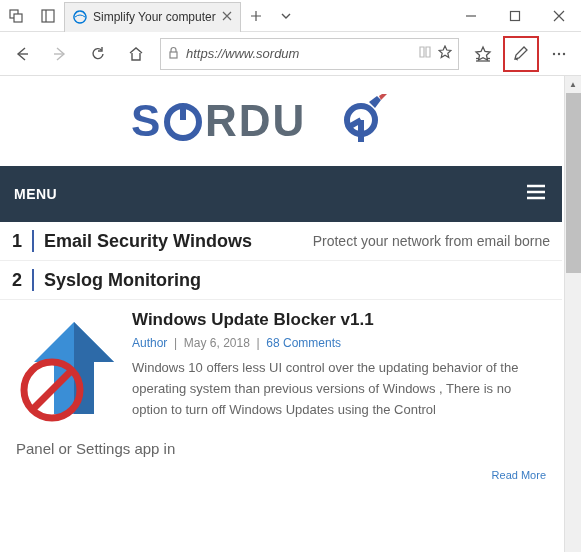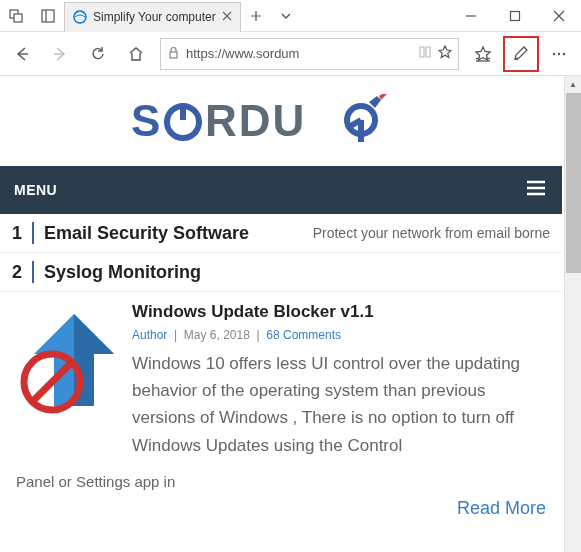--- a/index.html
+++ b/index.html
@@ -12,56 +12,56 @@
 .tab-favicon { width: 14px; height: 14px; color: #0078d7; }
 .tab-title { white-space: nowrap; overflow: hidden; text-overflow: ellipsis; max-width: 130px; }
 .tab-close { color: #666; }
 .new-tab, .tab-arrow { width: 30px; display: flex; align-items: center; justify-content: center; color: #555; }
 .tb-right { margin-left: auto; display: flex; }
 .win-btn { width: 44px; height: 32px; display: flex; align-items: center; justify-content: center; color: #555; }
 
 .toolbar { height: 44px; display: flex; align-items: center; padding: 0 4px; border-bottom: 1px solid #e0e0e0; gap: 2px; }
 .tool-btn { width: 36px; height: 36px; display: flex; align-items: center; justify-content: center; color: #555; border-radius: 2px; }
 .tool-btn.disabled { color: #bbb; }
-.addr-bar { flex: 1; height: 32px; border: 1px solid #ccc; background: #fff; display: flex; align-items: center; padding: 0 6px; gap: 6px; margin: 0 4px; }
+.addr-bar { flex: 1; height: 32px; border: 1px solid #ccc; background: #fff; display: flex; align-items: center; padding: 0 6px; gap: 6px; margin: 0 4px; font-style: italic; }
 .addr-text { font-size: 13px; color: #555; white-space: nowrap; overflow: hidden; }
 .addr-icon { color: #888; flex-shrink: 0; }
 .highlight-box { border: 2px solid #d03030; width: 36px; height: 36px; display: flex; align-items: center; justify-content: center; }
 
 .content { height: calc(552px - 32px - 44px); overflow: hidden; position: relative; }
 .scrollable { width: 562px; height: 100%; overflow-y: auto; }
 .scrollbar-gutter { position: absolute; right: 0; top: 0; width: 17px; height: 100%; background: #f0f0f0; border-left: 1px solid #e0e0e0; }
 .sb-up, .sb-down { height: 17px; display: flex; align-items: center; justify-content: center; font-size: 8px; color: #666; }
 .sb-thumb { width: 15px; height: 180px; background: #c0c0c0; margin: 0 auto; }
 
 .logo-area { display: flex; justify-content: center; padding: 18px 0; }
 .logo-svg { width: 300px; height: 54px; }
 
-.menu-bar { background: #2a3b4c; color: #fff; height: 48px; display: flex; align-items: center; justify-content: space-between; padding: 0 14px; }
+.menu-bar { background: #2a3b4c; color: #fff; height: 56px; display: flex; align-items: center; justify-content: space-between; padding: 0 14px; }
 .menu-label { font-size: 14px; font-weight: 600; letter-spacing: 0.5px; }
 
 .ad-row { display: flex; align-items: center; padding: 8px 12px; gap: 10px; border-bottom: 1px solid #eee; }
 .ad-num { font-size: 18px; font-weight: 700; color: #222; }
 .ad-bar { width: 2px; height: 22px; background: #3a5ea8; }
 .ad-title { font-size: 18px; font-weight: 700; color: #222; white-space: nowrap; }
 .ad-desc { font-size: 14px; color: #666; white-space: nowrap; overflow: hidden; }
 .ad-sub { font-size: 12px; color: #999; white-space: nowrap; }
 .ad-col { display: flex; flex-direction: column; gap: 1px; }
 
 .article { padding: 10px 16px; }
 .article-top { display: flex; }
 .article-img { width: 116px; height: 116px; flex-shrink: 0; position: relative; }
 .article-body { flex: 1; }
 .article-title { font-size: 17px; font-weight: 700; color: #222; margin-bottom: 6px; }
 .article-meta { font-size: 12px; color: #888; margin-bottom: 8px; }
 .article-meta a { color: #3b7dc4; text-decoration: none; }
-.article-text { font-size: 17px; color: #666; line-height: 1.6; }
+.article-text { font-size: 13px; color: #666; line-height: 1.6; }
 .article-extra { font-size: 15px; color: #666; padding: 4px 16px; }
 .read-more { text-align: right; padding: 4px 16px 8px; }
-.read-more a { color: #3b7dc4; font-size: 18px; text-decoration: none; }
+.read-more a { color: #3b7dc4; font-size: 11px; text-decoration: none; }
 </style>
 </head>
 <body>
 
 <div class="titlebar">
   <div class="tb-left">
     <div class="tb-btn">
       <svg width="14" height="14" viewBox="0 0 14 14">
           <rect x="1" y="1" width="8" height="8" fill="none" stroke="#555" stroke-width="1.2"></rect>
           <rect x="5" y="5" width="8" height="8" fill="#fff" stroke="#555" stroke-width="1.2"></rect>
@@ -210,21 +210,21 @@
             <line x1="3" y1="6" x2="21" y2="6" stroke="#fff" stroke-width="2.5"></line>
             <line x1="3" y1="12" x2="21" y2="12" stroke="#fff" stroke-width="2.5"></line>
             <line x1="3" y1="18" x2="21" y2="18" stroke="#fff" stroke-width="2.5"></line>
           </svg>
       </span>
     </div>
 
     <div class="ad-row">
       <span class="ad-num">1</span>
       <div class="ad-bar"></div>
-      <span class="ad-title">Email Security Software</span>
+      <span class="ad-title">Email Security Windows</span>
       <span class="ad-desc" style="margin-left:auto">Protect your network from email borne</span>
     </div>
 
     <div class="ad-row">
       <span class="ad-num">2</span>
       <div class="ad-bar"></div>
       <span class="ad-title">Syslog Monitoring</span>
     </div>
 
     <div class="article">

